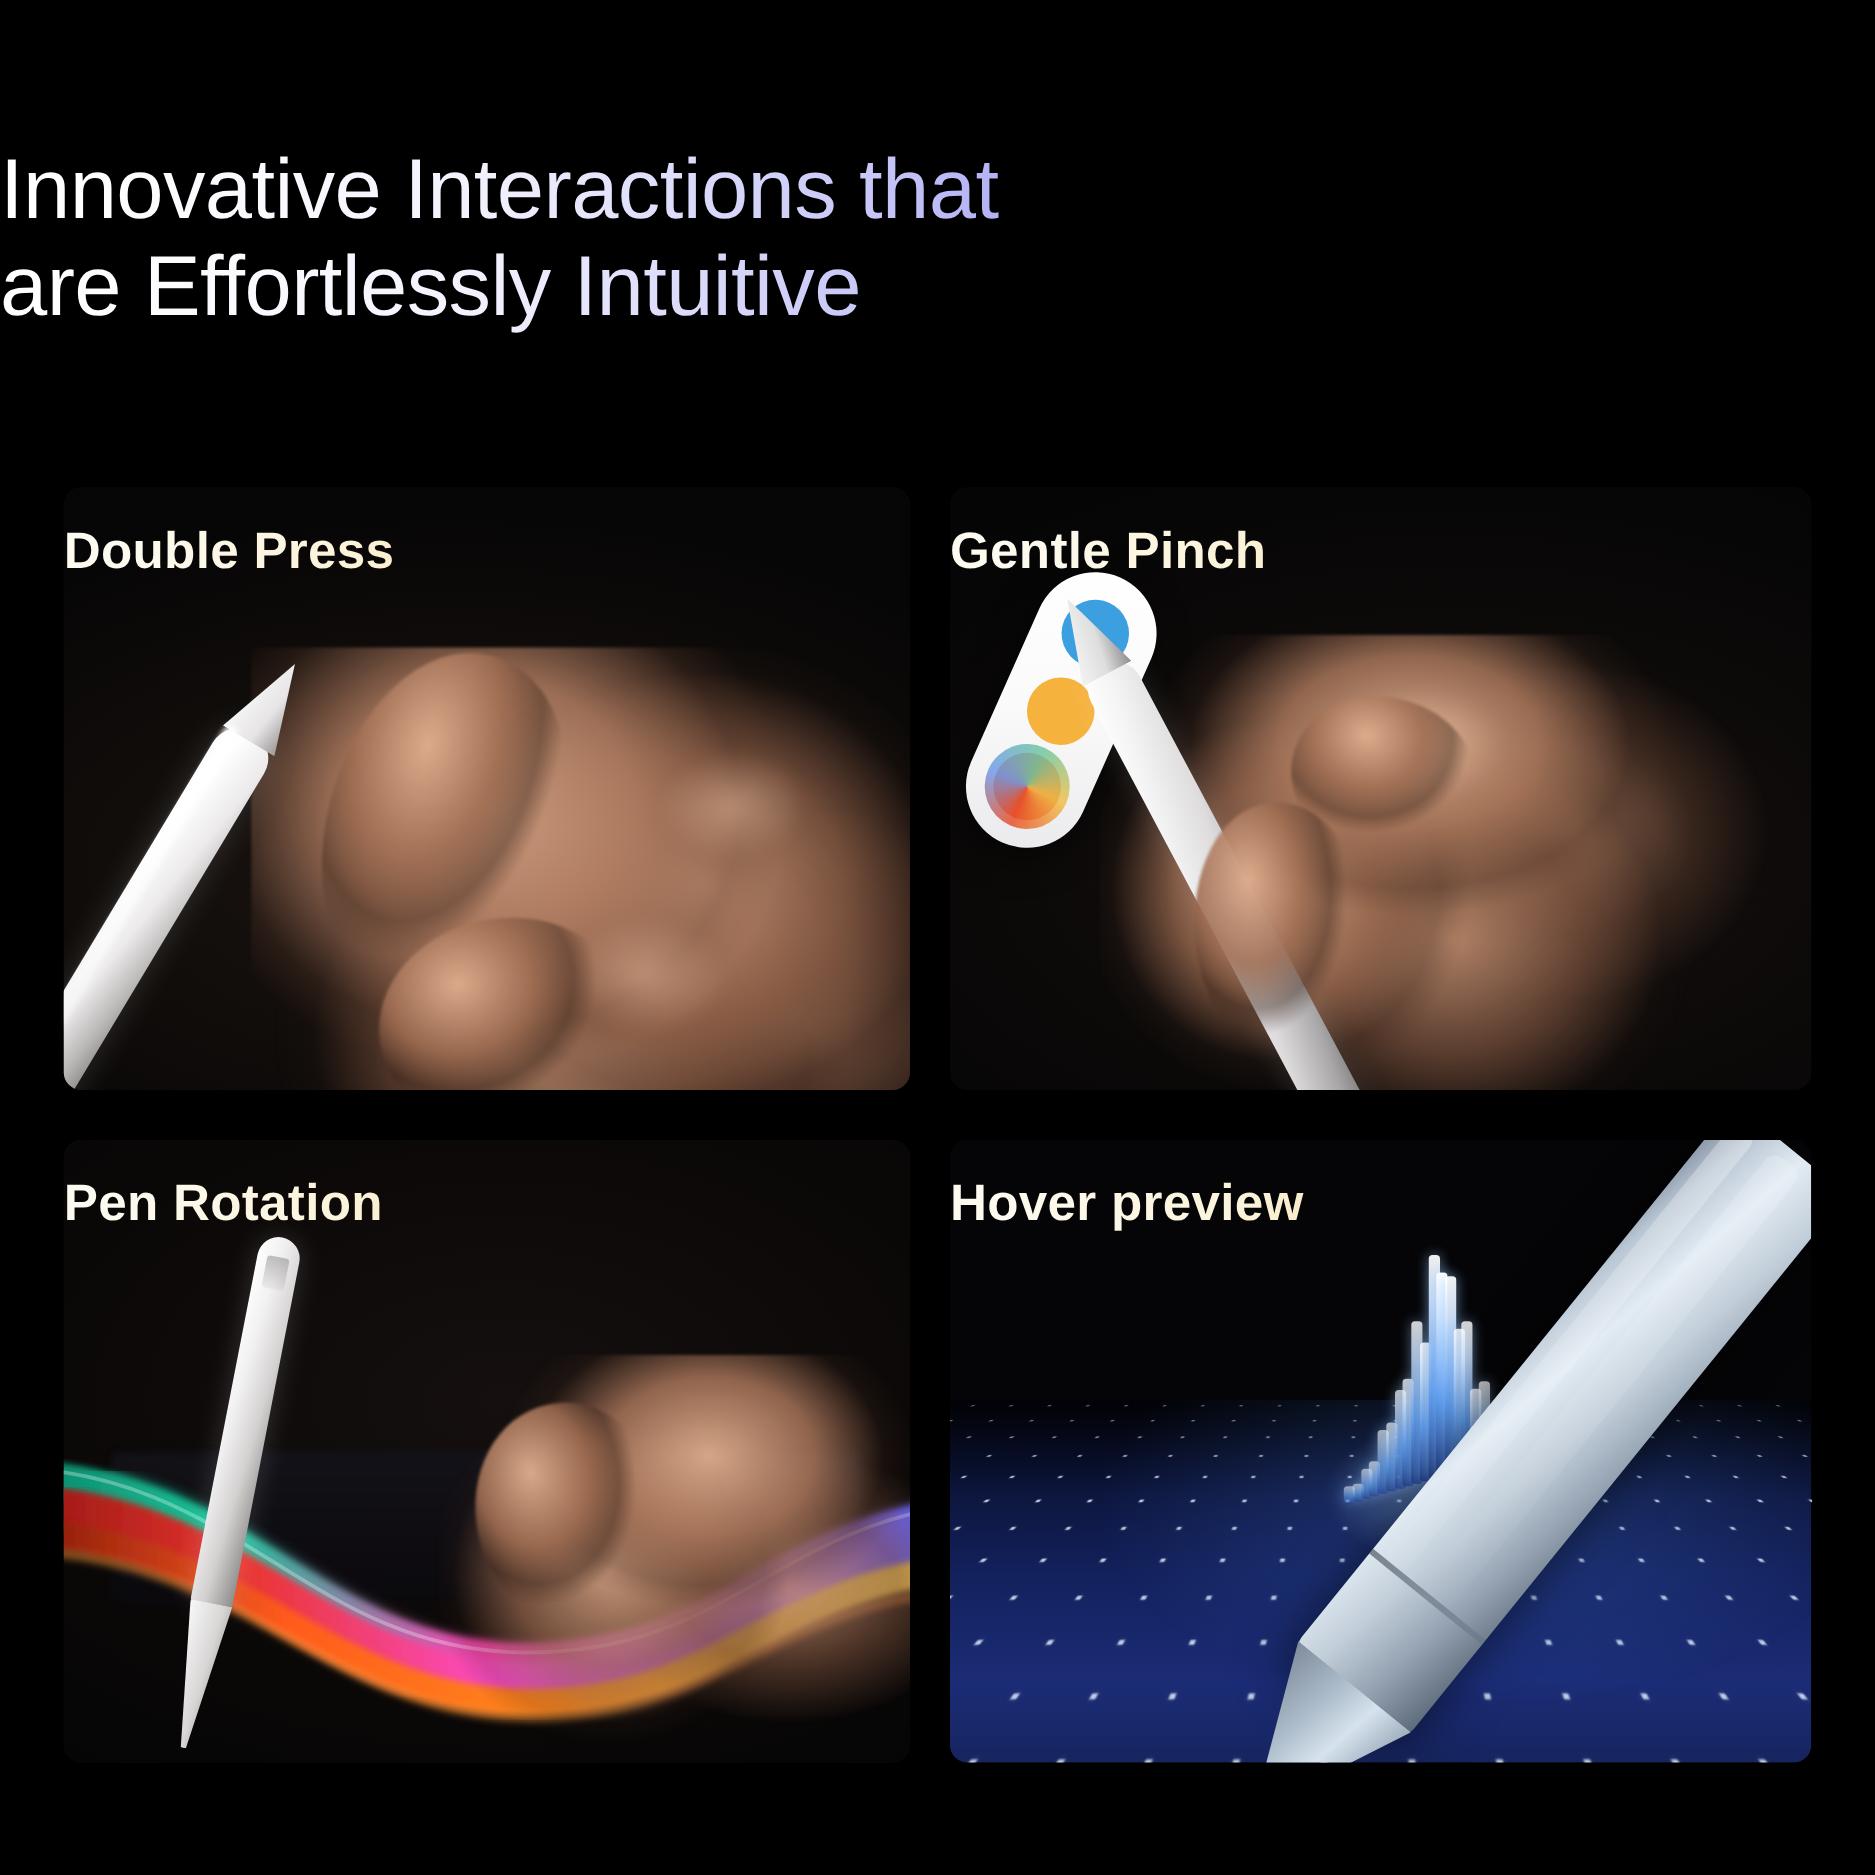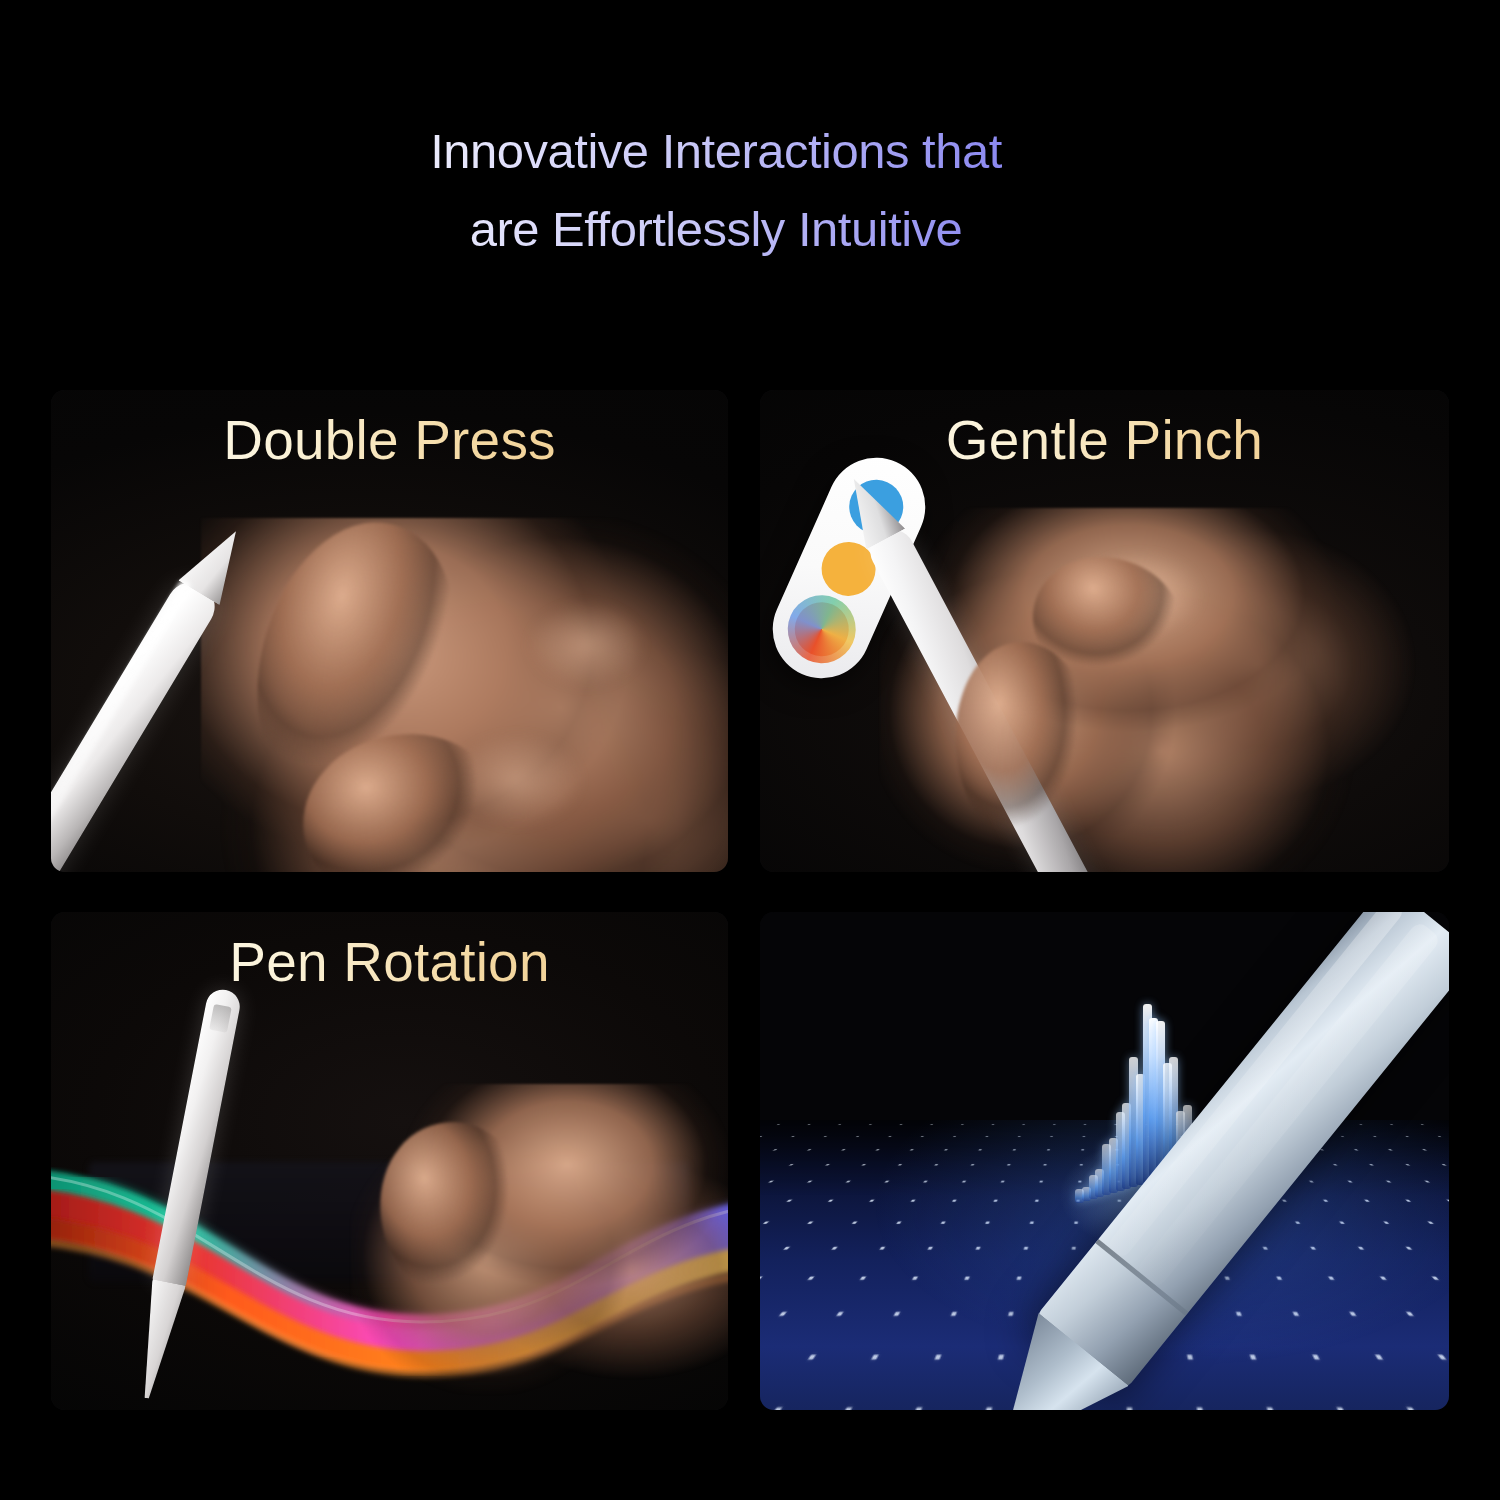--- a/index.html
+++ b/index.html
@@ -2,42 +2,42 @@
 <html><head>
 <meta charset="utf-8">
 <style>
   html,body{margin:0;padding:0;background:#000;}
   body{width:1500px;height:1500px;overflow:hidden;font-family:"Liberation Sans",sans-serif;}
   .stage{position:relative;width:1500px;height:1500px;background:#000;}
 
   
   .headline{
     position:absolute;left:0;top:112px;width:1432px;
-    text-align:center;font-size:49px;line-height:78px;font-weight:400;
+    font-size:68px;line-height:78px;font-weight:400;
     letter-spacing:-0.5px;
     background:linear-gradient(92deg,#ffffff 4%,#f3f3fe 26%,#c9c8f7 48%,#8b88f0 70%,#5a57ea 88%);
     -webkit-background-clip:text;background-clip:text;color:transparent;
     -webkit-text-fill-color:transparent;
     white-space:pre-line;
   }
 
   
   .grid{position:absolute;left:51px;top:390px;width:1398px;height:1020px;}
   .card{
     position:absolute;border-radius:14px;overflow:hidden;
     background:#0c0c0f;
   }
   .card.tl{left:0;   top:0;   width:677px;height:482px;}
   .card.tr{left:709px;top:0;  width:689px;height:482px;}
   .card.bl{left:0;   top:522px;width:677px;height:498px;}
   .card.br{left:709px;top:522px;width:689px;height:498px;}
 
   .card-title{
-    position:absolute;left:0;right:0;top:26px;text-align:center;
-    font-size:55px;line-height:48px;font-weight:400;letter-spacing:0.2px;
+    position:absolute;left:0;right:0;top:26px;text-align:left;
+    font-size:41px;line-height:48px;font-weight:700;letter-spacing:0.2px;
     background:linear-gradient(95deg,#fdfaf0 6%,#fbf3d9 34%,#f4d9a3 62%,#eec98a 92%);
     -webkit-background-clip:text;background-clip:text;color:transparent;
     -webkit-text-fill-color:transparent;z-index:40;pointer-events:none;
   }
   .scene{position:absolute;inset:0;overflow:hidden;}
 
   
   .c1bg{position:absolute;inset:0;background:
      radial-gradient(120% 90% at 46% 64%, #1b1512 0%, #110d0b 34%, #070606 66%, #050505 100%);}
   .hand1{
@@ -313,16 +313,17 @@
             <span class="bar" style="left: 67.25%; height: 14px; bottom: 41.5%; opacity: 0.55;"></span>
           </div>
 
         <div class="pencil4">
           <span class="facet f1"></span>
           <span class="facet f2"></span>
           <span class="band"></span>
           <span class="tip"></span>
         </div>
       </div>
+      <div class="card-title">Hover preview</div>
     </div>
 
   </div>
 </div>
 
 </body></html>

